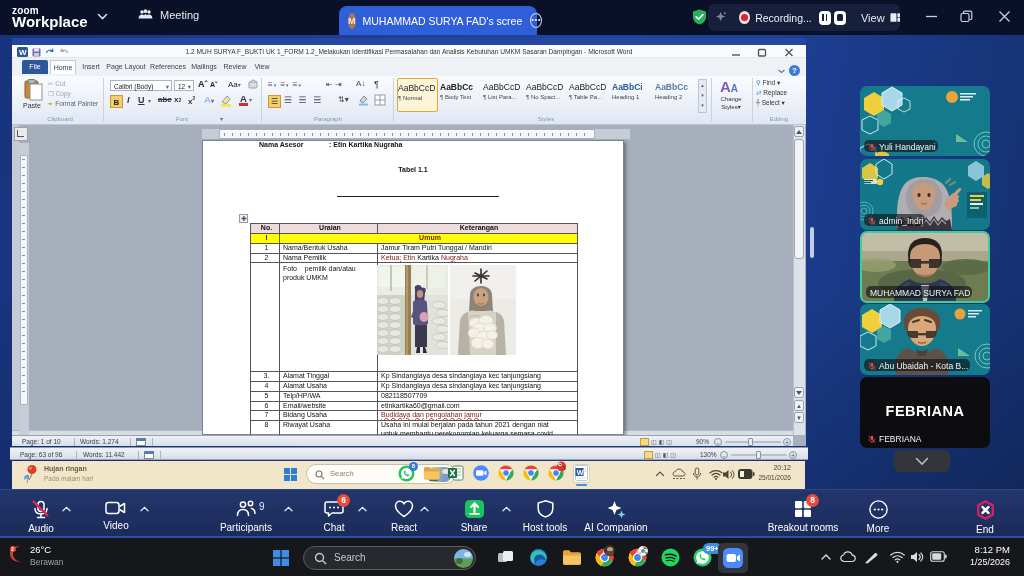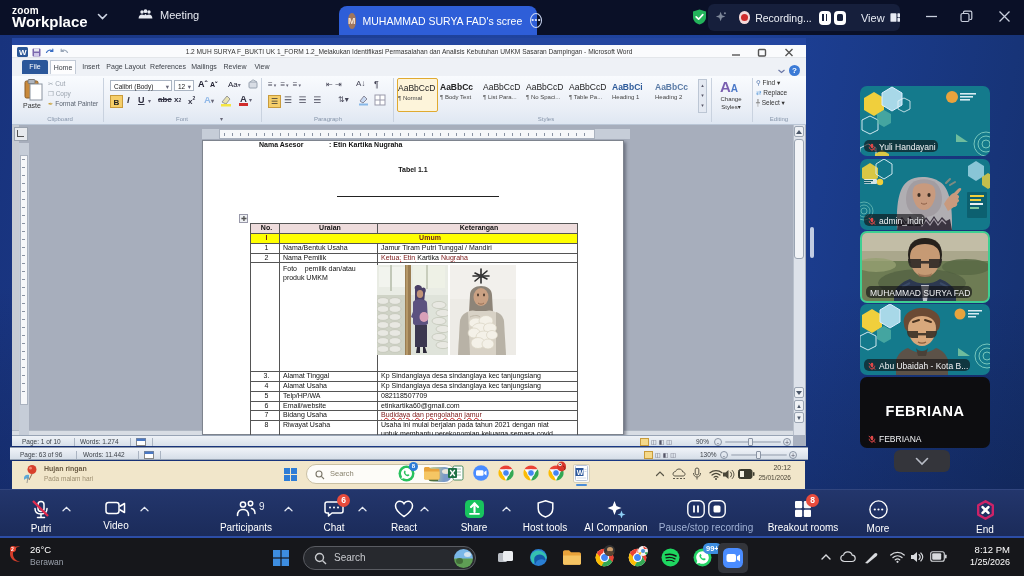--- a/index.html
+++ b/index.html
@@ -811,21 +811,21 @@
     <div class="tbi" style="left:20px;width:42px;">
       <svg width="21" height="19" viewBox="0 0 21 19">
           <g stroke="#fff" stroke-width="1.5" fill="none" stroke-linecap="round">
             <rect x="7" y="1.5" width="6" height="10" rx="3" fill="none"></rect>
             <path d="M4 8.5 C4 12 6.5 14 10 14 C13.5 14 16 12 16 8.5"></path>
             <line x1="10" y1="14" x2="10" y2="17"></line>
             <line x1="6.5" y1="17.5" x2="13.5" y2="17.5"></line>
           </g>
           <line x1="2" y1="1" x2="17" y2="16" stroke="#e02b4e" stroke-width="2.4"></line>
         </svg>
-      <div class="tbl">Putri</div>
+      <div class="tbl">Audio</div>
     </div>
     <div class="tchev" style="left:62px;">
         <svg width="9" height="6" viewBox="0 0 9 6">
           <path d="M1 4.8 L4.5 1.4 L8 4.8" stroke="#e8ecf5" stroke-width="1.2" fill="none" stroke-linecap="round"></path>
         </svg>
       </div>
     <div class="tbi" style="left:96px;width:40px;">
       <svg width="22" height="16" viewBox="0 0 22 16">
           <rect x="1" y="2.5" width="13" height="11" rx="2.5" fill="none" stroke="#fff" stroke-width="1.5"></rect>
           <path d="M14.5 6.5 L19.5 3.5 L19.5 12.5 L14.5 9.5" fill="none" stroke="#fff" stroke-width="1.5" stroke-linejoin="round"></path>
@@ -903,34 +903,20 @@
           <path d="M8.5 0.8 L15.8 3 L15.8 8.5 C15.8 12.8 12.6 15.8 8.5 17 C4.4 15.8 1.2 12.8 1.2 8.5 L1.2 3 Z" fill="none" stroke="#fff" stroke-width="1.5"></path>
         </svg>
       <div class="tbl">Host tools</div>
     </div>
     <div class="tbi" style="left:585px;width:62px;">
       <svg width="19" height="18" viewBox="0 0 19 18">
           <path d="M7.5 1 L9.4 6.1 L14.5 8 L9.4 9.9 L7.5 15 L5.6 9.9 L0.5 8 L5.6 6.1 Z" fill="#fff"></path>
           <path d="M14.5 10.5 L15.6 13.4 L18.5 14.5 L15.6 15.6 L14.5 18.5 L13.4 15.6 L10.5 14.5 L13.4 13.4 Z" fill="#8fd0f5"></path>
         </svg>
       <div class="tbl">AI Companion</div>
-    </div>
-    <div class="tbi" style="left:658px;width:96px;">
-      <div style="display:flex;gap:3px;">
-        <svg width="18" height="18" viewBox="0 0 18 18">
-            <rect x="0.8" y="0.8" width="16.4" height="16.4" rx="5" fill="none" stroke="#fff" stroke-width="1.4"></rect>
-            <line x1="7" y1="5.5" x2="7" y2="12.5" stroke="#fff" stroke-width="1.8"></line>
-            <line x1="11" y1="5.5" x2="11" y2="12.5" stroke="#fff" stroke-width="1.8"></line>
-          </svg>
-        <svg width="18" height="18" viewBox="0 0 18 18">
-            <rect x="0.8" y="0.8" width="16.4" height="16.4" rx="5" fill="none" stroke="#fff" stroke-width="1.4"></rect>
-            <rect x="5.5" y="5.5" width="7" height="7" rx="1.5" fill="#fff"></rect>
-          </svg>
-      </div>
-      <div class="tbl" style="color:#9fb0d4;">Pause/stop recording</div>
     </div>
     <div class="tbi" style="left:765px;width:76px;">
       <div style="position:relative;height:18px;">
         <svg width="18" height="18" viewBox="0 0 18 18">
             <rect x="1" y="1" width="7.2" height="7.2" rx="1" fill="#fff"></rect>
             <rect x="9.8" y="1" width="7.2" height="7.2" rx="1" fill="#fff" opacity="0"></rect>
             <rect x="1" y="9.8" width="7.2" height="7.2" rx="1" fill="#fff"></rect>
             <rect x="9.8" y="9.8" width="7.2" height="7.2" rx="1" fill="#fff"></rect>
             <rect x="9.8" y="1" width="7.2" height="7.2" rx="1" fill="#fff" fill-opacity="0.95"></rect>
           </svg>

